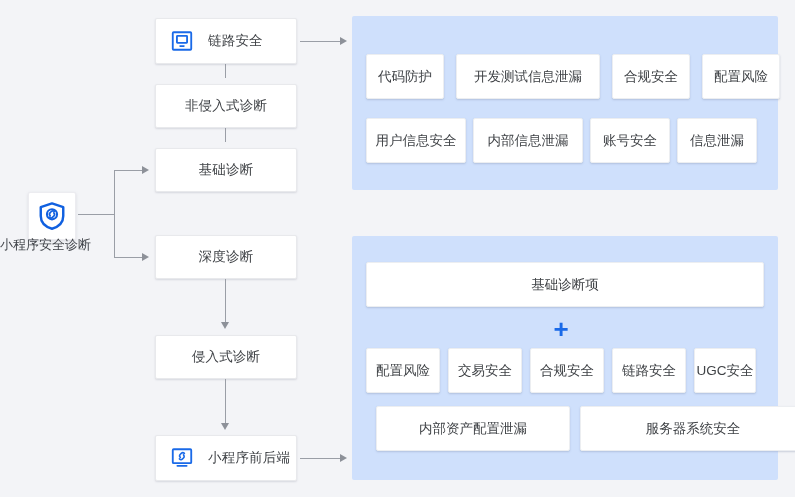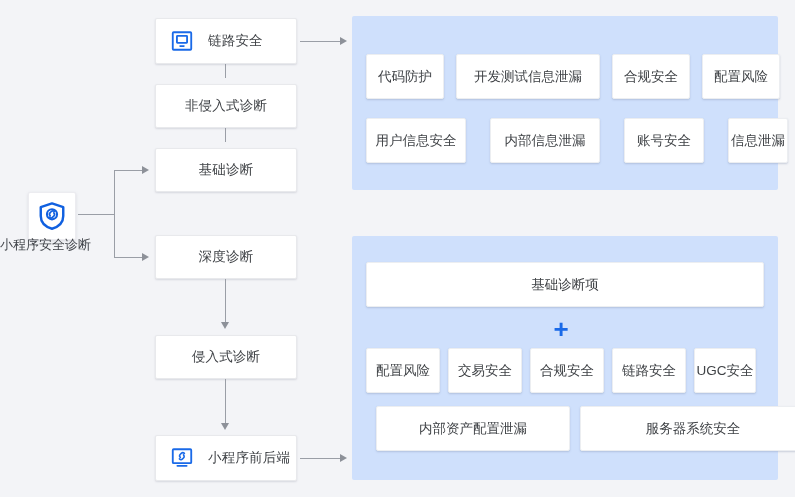--- a/index.html
+++ b/index.html
@@ -218,25 +218,25 @@
 
   <div class="panel" style="left:352px; top:16px; width:426px; height:174px;"></div>
 
   <div class="panel-row" style="left:366px; top:54px; gap:12px;text-align:center;">
     <div class="chip" style="width:78px;">代码防护</div>
     <div class="chip" style="width:144px;">开发测试信息泄漏</div>
     <div class="chip" style="width:78px;">合规安全</div>
     <div class="chip" style="width:78px;">配置风险</div>
   </div>
 
-  <div class="panel-row" style="left:366px; top:118px; gap:24px;border-radius:8px;">
+  <div class="panel-row" style="left:366px; top:118px; gap:7px;border-radius:8px;">
     <div class="chip" style="width:100px;">用户信息安全</div>
     <div class="chip" style="width:110px;">内部信息泄漏</div>
     <div class="chip" style="width:80px;">账号安全</div>
-    <div class="chip" style="width:60px;">信息泄漏</div>
+    <div class="chip" style="width:80px;">信息泄漏</div>
   </div>
 
   <div class="panel" style="left:352px; top:236px; width:426px; height:244px;"></div>
 
   <div class="chip" style="position:absolute; left:366px; top:262px; width:398px; height:45px;">基础诊断项</div>
 
   <div class="plus" style="left:546px; top:316px; width:30px;">+</div>
 
   <div class="panel-row" style="left:366px; top:348px; gap:8px;">
     <div class="chip" style="width:74px;">配置风险</div>

